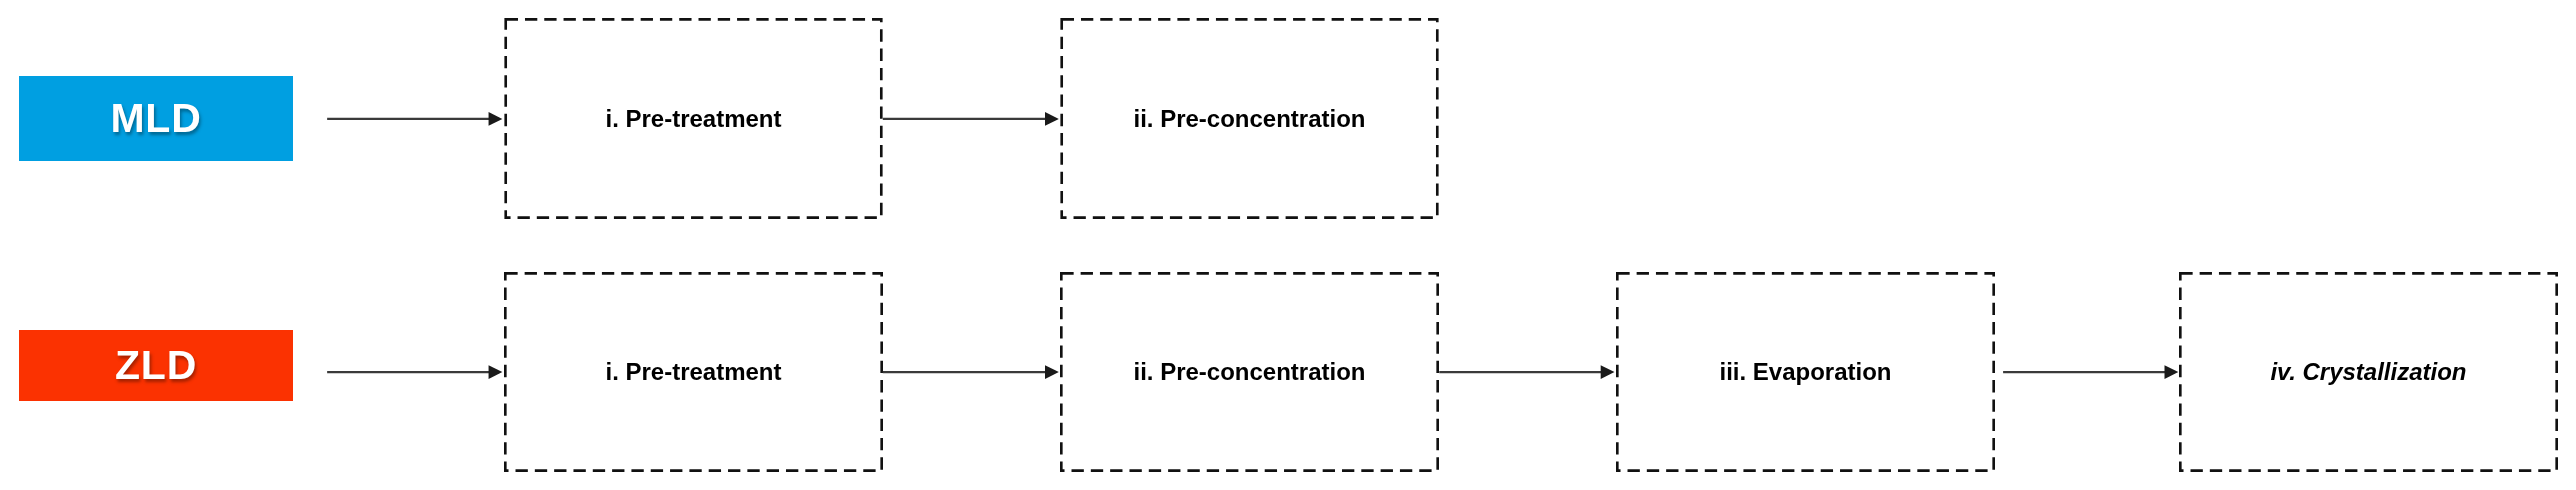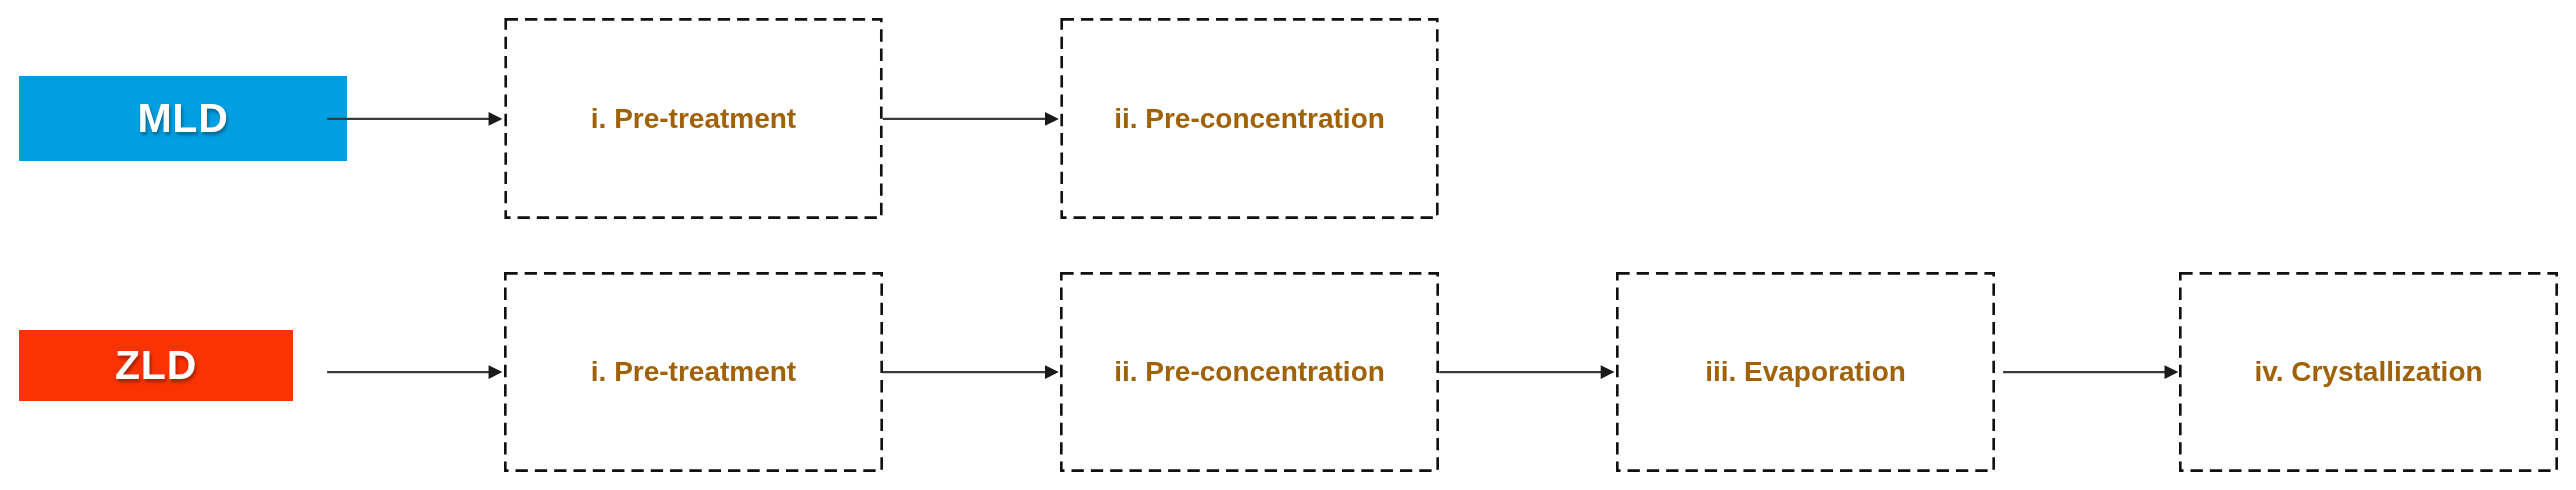--- a/index.html
+++ b/index.html
@@ -17,46 +17,46 @@
     align-items: center;
     justify-content: center;
   }
   .source-box .source-label {
     color: #ffffff;
     font-weight: bold;
     font-size: 41px;
     letter-spacing: 0.8px;
     text-shadow: 1.6px 2.5px 3.3px rgba(0,0,0,0.35);
   }
-  .source-mld { left: 19px; top: 76px; width: 328px; height: 85px; background: #009FE1; text-align: center; }
+  .source-mld { left: 19px; top: 76px; width: 274px; height: 85px; background: #009FE1; text-align: center; }
   .source-zld { left: 19px; top: 330px; width: 274px; height: 71px; background: #FB3201; }
 
   .step-box {
     position: absolute;
     display: flex;
     align-items: center;
     justify-content: center;
   }
   .step-box svg.dashed-frame {
     position: absolute;
     left: 0; top: 0;
   }
   .step-label {
     position: relative;
-    color: #a16207;
+    color: #000000;
     font-weight: bold;
-    font-size: 28px;
+    font-size: 24px;
     white-space: nowrap;
   }
   .t1 { left: 504px;  top: 18px;  width: 379px; height: 201px; }
   .t2 { left: 1060px; top: 18px;  width: 379px; height: 201px; }
   .b1 { left: 504px;  top: 272px; width: 379px; height: 200px; }
   .b2 { left: 1060px; top: 272px; width: 379px; height: 200px; }
   .b3 { left: 1616px; top: 272px; width: 379px; height: 200px; align-items: center; }
-  .b4 { left: 2179px; top: 272px; width: 379px; height: 200px; }
+  .b4 { left: 2179px; top: 272px; width: 379px; height: 200px; font-style: italic; }
 
   .arrow-layer {
     position: absolute;
     left: 0; top: 0;
     pointer-events: none;
   }
 </style>
 </head>
 <body>
 

